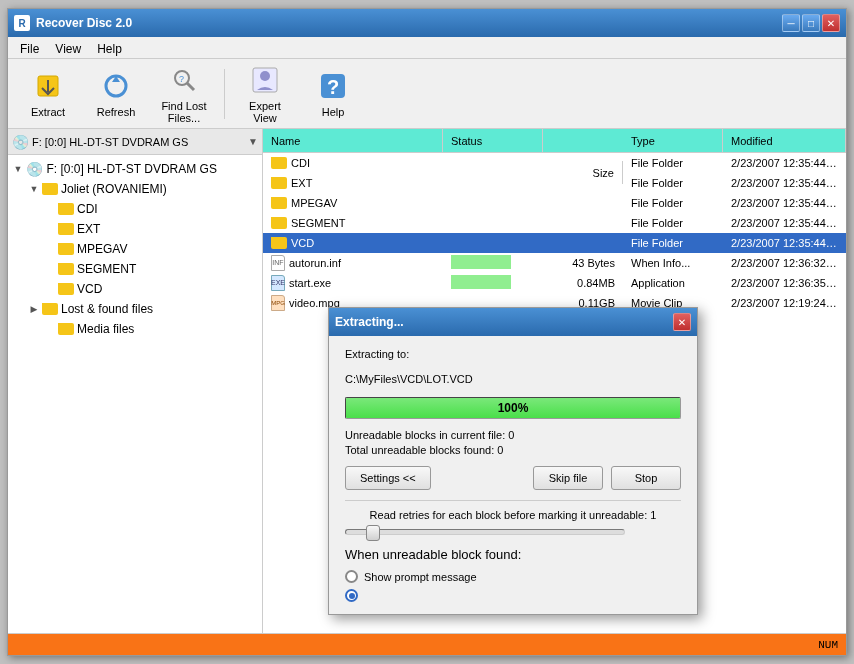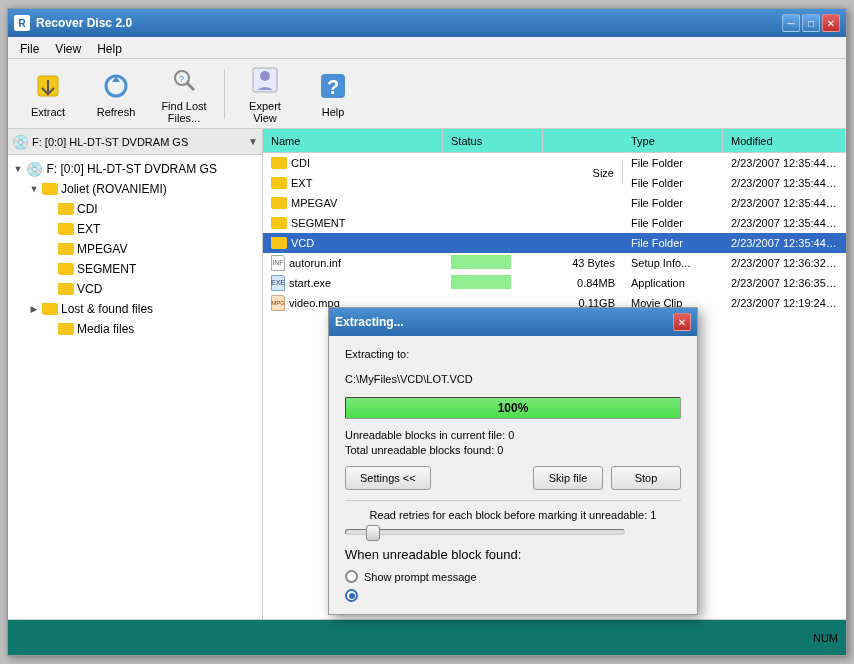--- a/index.html
+++ b/index.html
@@ -270,28 +270,29 @@
       white-space: nowrap;
     }
 
     .file-cell.name { width: 180px; display: flex; align-items: center; gap: 4px; }
     .file-cell.status { width: 100px; }
     .file-cell.size { width: 80px; text-align: right; }
     .file-cell.type { width: 100px; }
     .file-cell.modified { flex: 1; }
 
     .status-bar {
-      height: 36px;
-      background: #0f766e;
+      height: 22px;
+      background: #f97316;
       border-top: 1px solid #ccc;
       display: flex;
       align-items: center;
       justify-content: flex-end;
       padding: 0 8px;
       font-size: 11px;
+      font-family: Liberation Mono, monospace;
     }
 
     .icon-file-inf {
       width: 14px;
       height: 16px;
       background: #fff;
       border: 1px solid #aaa;
       border-radius: 0 3px 0 0;
       position: relative;
       flex-shrink: 0;
@@ -747,21 +748,21 @@
 
         <div class="file-row">
           <div class="file-cell name">
             <span class="icon-file-inf">INF</span>
             <span>autorun.inf</span>
           </div>
           <div class="file-cell status">
             <span class="status-green"></span>
           </div>
           <div class="file-cell size">43 Bytes</div>
-          <div class="file-cell type">Setup Info...</div>
+          <div class="file-cell type">When Info...</div>
           <div class="file-cell modified">2/23/2007 12:36:32 PM</div>
         </div>
 
         <div class="file-row">
           <div class="file-cell name">
             <span class="icon-file-exe">EXE</span>
             <span>start.exe</span>
           </div>
           <div class="file-cell status">
             <span class="status-green"></span>

